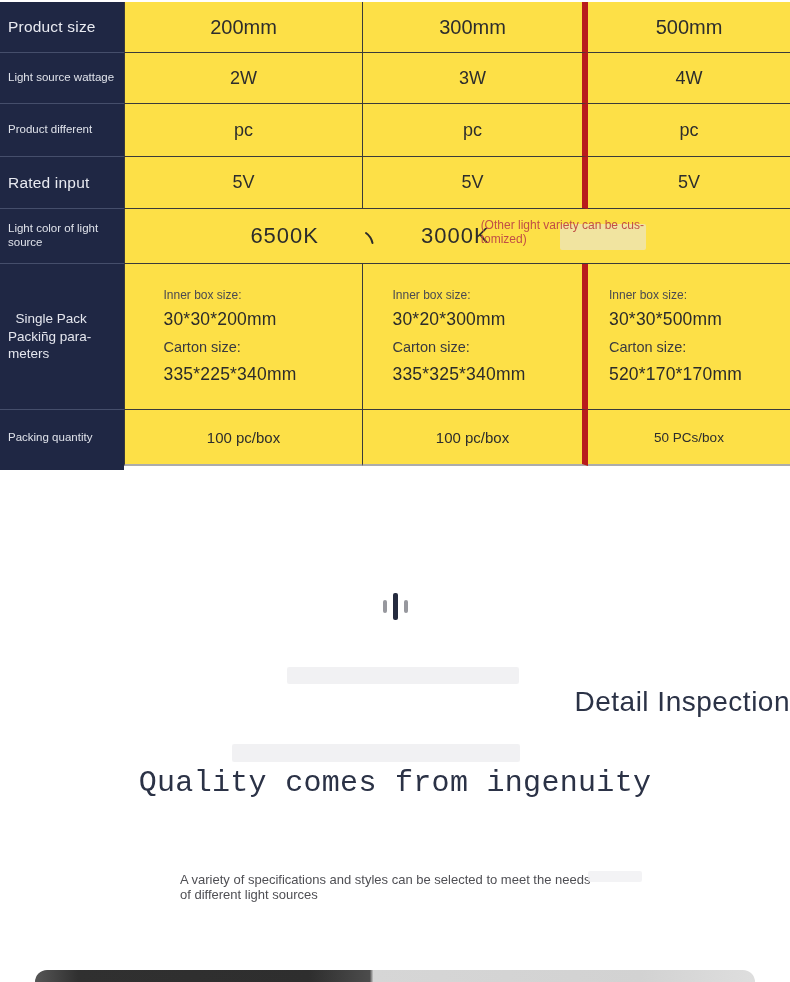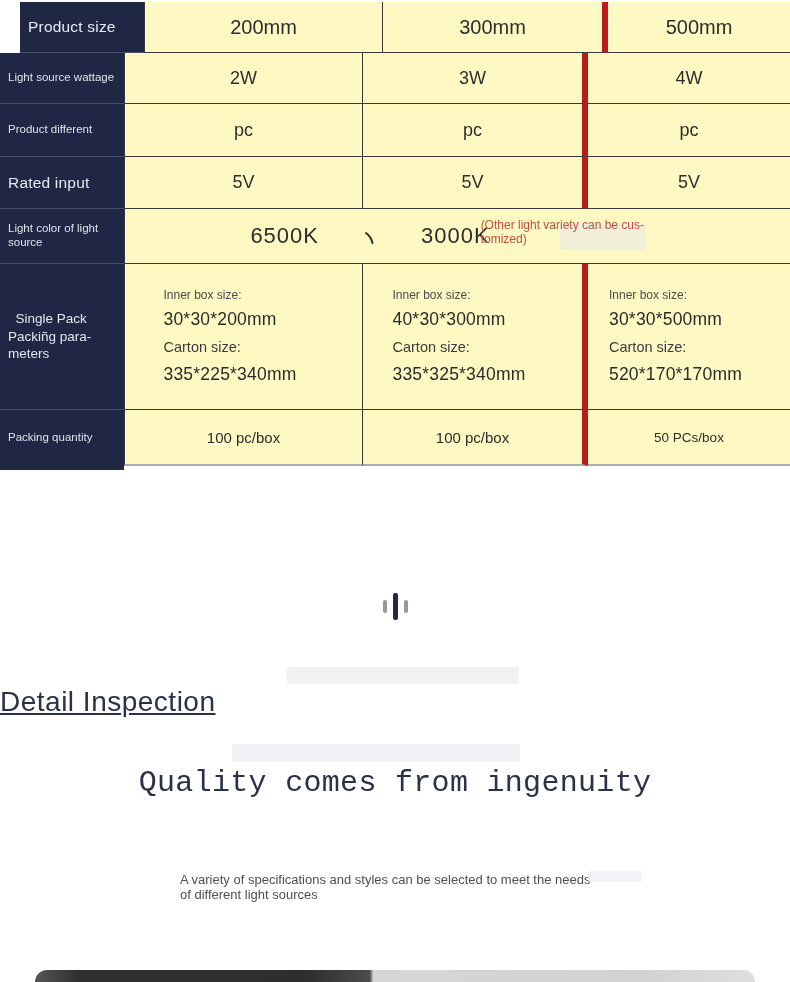--- a/index.html
+++ b/index.html
@@ -18,28 +18,28 @@
     display:flex; align-items:center; padding-left:8px; padding-right:4px;
     border-bottom:1px solid #454e6b;
   }
   .t-row:last-child .label-cell { border-bottom:none; }
   .label-big   { font-size:15.5px; letter-spacing:0.2px; }
   .label-small { font-size:11.5px; line-height:1.18; color:#dfe2ea; }
   .label-mid   { font-size:13.5px; line-height:1.3; white-space:pre; color:#e4e6ee; }
 
   .value-cell {
     display:flex; align-items:center; justify-content:center;
-    border-bottom:1px solid #3a3a3a; background:#fef9c3; color:#2d2d2d;
+    border-bottom:1px solid #3a3a3a; background:#fde047; color:#2d2d2d;
   }
   .c1 { width:239px; flex:0 0 239px; border-left:1px solid #3a3a3a; border-right:1px solid #3a3a3a; }
   .c2 { width:225px; flex:0 0 225px; border-right:6px solid #b91c1c; }
   .c3 { flex:1 1 auto; }
   .merged { flex:1 1 auto; border-left:1px solid #3a3a3a; }
 
-  .r1 { height:51px;padding-left:20px; } .r1 .value-cell { font-size:20px; }
+  .r1 { height:51px; } .r1 .value-cell { font-size:20px; }
   .r2 { height:51px; } .r2 .value-cell { font-size:18px; }
   .r3 { height:53px; } .r3 .value-cell { font-size:18px; }
   .r4 { height:52px; } .r4 .value-cell { font-size:18px; }
   .r5 { height:55px; }
   .r6 { height:146px; }
   .r7 { height:56px; }
   .r7 .value-cell { font-size:15px; border-bottom:2px solid #acacac; }
   .r7 .c3 { font-size:13.5px; }
 
   .light-color-group { display:flex; align-items:center; position:relative; z-index:2; }
@@ -64,22 +64,22 @@
   
   .divider-icon {
     position:absolute; left:0; right:0; top:592px; height:28px;
     display:flex; align-items:center; justify-content:center; gap:6px;
   }
   .bar-side { width:4px; height:13px; border-radius:2px; background:#97989e; }
   .bar-mid  { width:5px; height:27px; border-radius:2px; background:#252b3f; }
 
   
   .h-title {
-    position:absolute; left:0; right:0; top:686px; text-align:left;
-    font-size:28px; color:#2b3246; font-weight:400; letter-spacing:0.5px;text-decoration:underline;
+    position:absolute; left:0; right:0; top:686px; text-align:right;
+    font-size:28px; color:#2b3246; font-weight:400; letter-spacing:0.5px;
   }
   .h-sub {
     position:absolute; left:0; right:0; top:766px; text-align:center;
     font-size:30px; color:#2b3246; font-weight:400; letter-spacing:0.3px;font-family:Liberation Mono, monospace;
   }
   .desc {
     position:absolute; left:180px; top:872px; width:418px;
     font-size:13px; line-height:1.18; color:#4f4f54; text-align:left;
   }
 
@@ -153,21 +153,21 @@
         <div class="pack-block">
           <div class="pack-sub">Inner box size:</div>
           <div class="pack-size">30*30*200mm</div>
           <div class="pack-sub2">Carton size:</div>
           <div class="pack-size2">335*225*340mm</div>
         </div>
       </div>
       <div class="value-cell c2">
         <div class="pack-block">
           <div class="pack-sub">Inner box size:</div>
-          <div class="pack-size">40*30*300mm</div>
+          <div class="pack-size">30*20*300mm</div>
           <div class="pack-sub2">Carton size:</div>
           <div class="pack-size2">335*325*340mm</div>
         </div>
       </div>
       <div class="value-cell c3">
         <div class="pack-block">
           <div class="pack-sub">Inner box size:</div>
           <div class="pack-size">30*30*500mm</div>
           <div class="pack-sub2">Carton size:</div>
           <div class="pack-size2">520*170*170mm</div>

